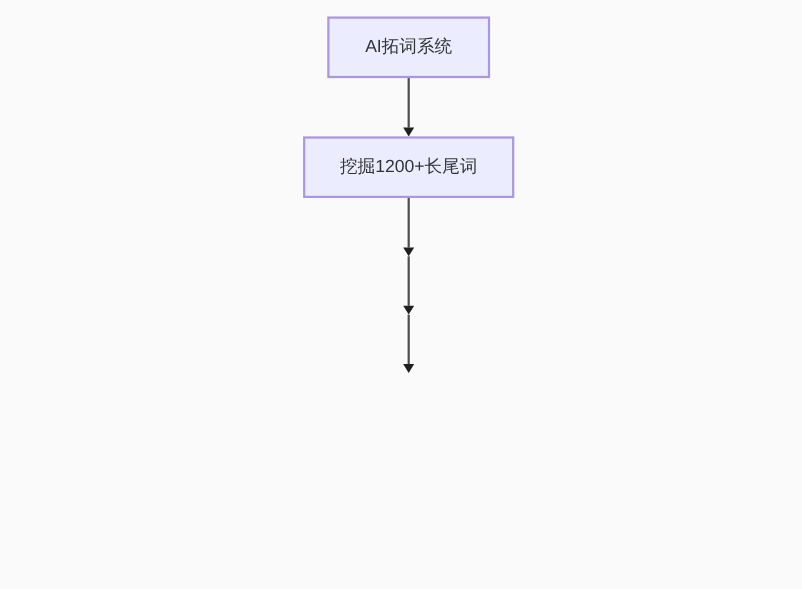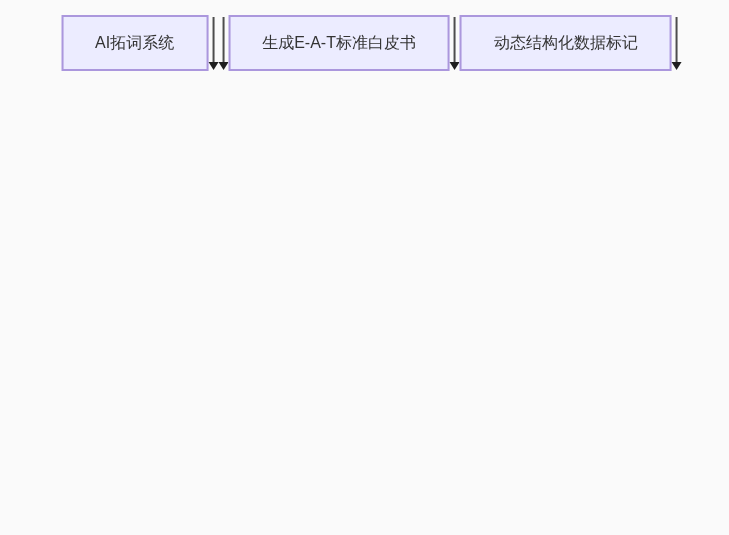--- a/index.html
+++ b/index.html
@@ -13,21 +13,21 @@
     background: #fafafa;
     overflow: hidden;
     font-family: "Liberation Sans", "DejaVu Sans", sans-serif;
   }
   .flow-column {
     position: absolute;
     top: 15px;
     left: 50%;
     transform: translateX(calc(-50% + 7px));
     display: flex;
-    flex-direction: row;
+    flex-direction: column;
     align-items: center;
   }
   .flow-node {
     box-sizing: border-box;
     height: 56px;
     padding: 0 32px;
     background: #ECECFF;
     border: 2px solid #ab97dd;
     display: flex;
     align-items: center;
@@ -66,38 +66,35 @@
 
     <div class="flow-node">
       <span class="node-label">AI拓词系统</span>
     </div>
 
     <div class="flow-connector">
       <div class="arrow-line"></div>
       <div class="arrow-head"></div>
     </div>
 
-
-    <div class="flow-connector">
-      <div class="arrow-line"></div>
-      <div class="arrow-head"></div>
-    </div>
-
     <div class="flow-node">
-      <span class="node-label">生成E-A-T标准白皮书</span>
+      <span class="node-label">挖掘1200+长尾词</span>
     </div>
 
     <div class="flow-connector">
       <div class="arrow-line"></div>
       <div class="arrow-head"></div>
     </div>
 
-    <div class="flow-node">
-      <span class="node-label">动态结构化数据标记</span>
+
+    <div class="flow-connector">
+      <div class="arrow-line"></div>
+      <div class="arrow-head"></div>
     </div>
+
 
     <div class="flow-connector">
       <div class="arrow-line"></div>
       <div class="arrow-head"></div>
     </div>
 
 
   </div>
 </div>
 

